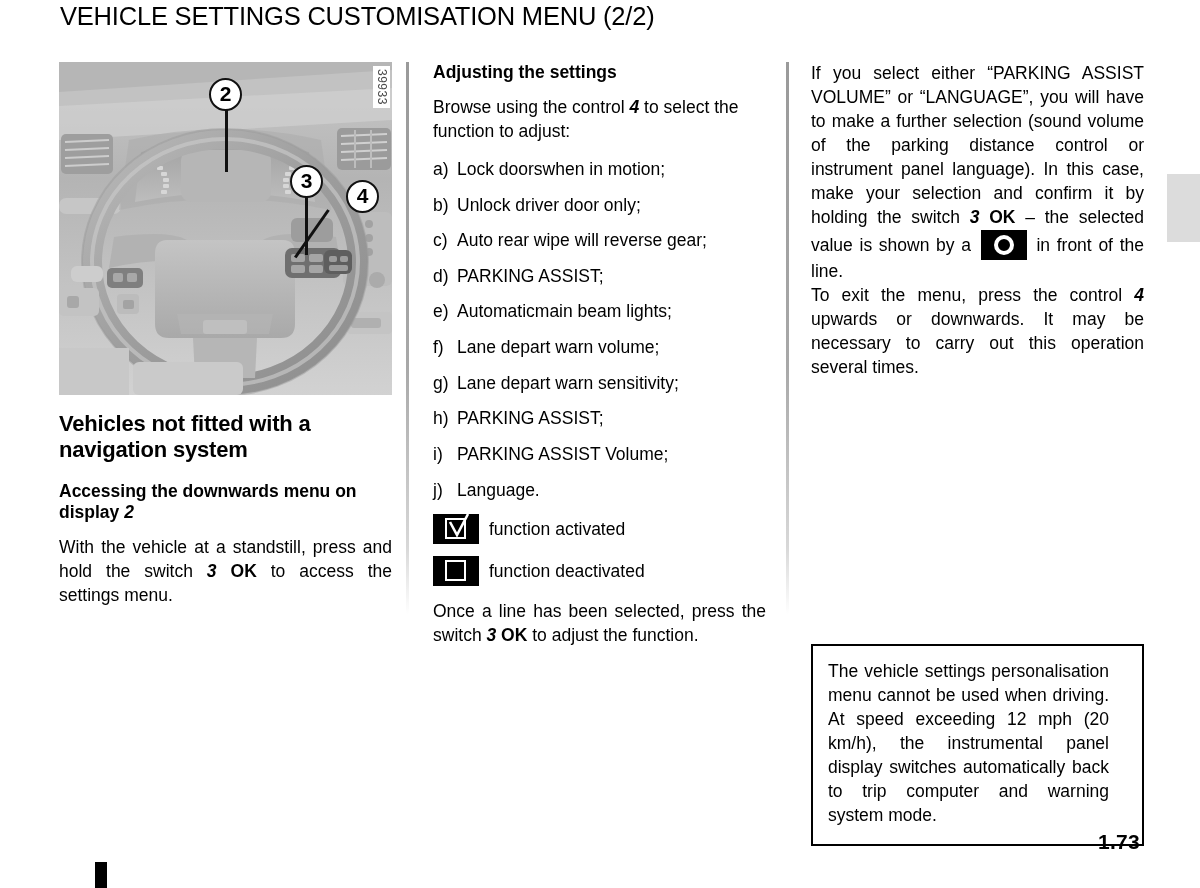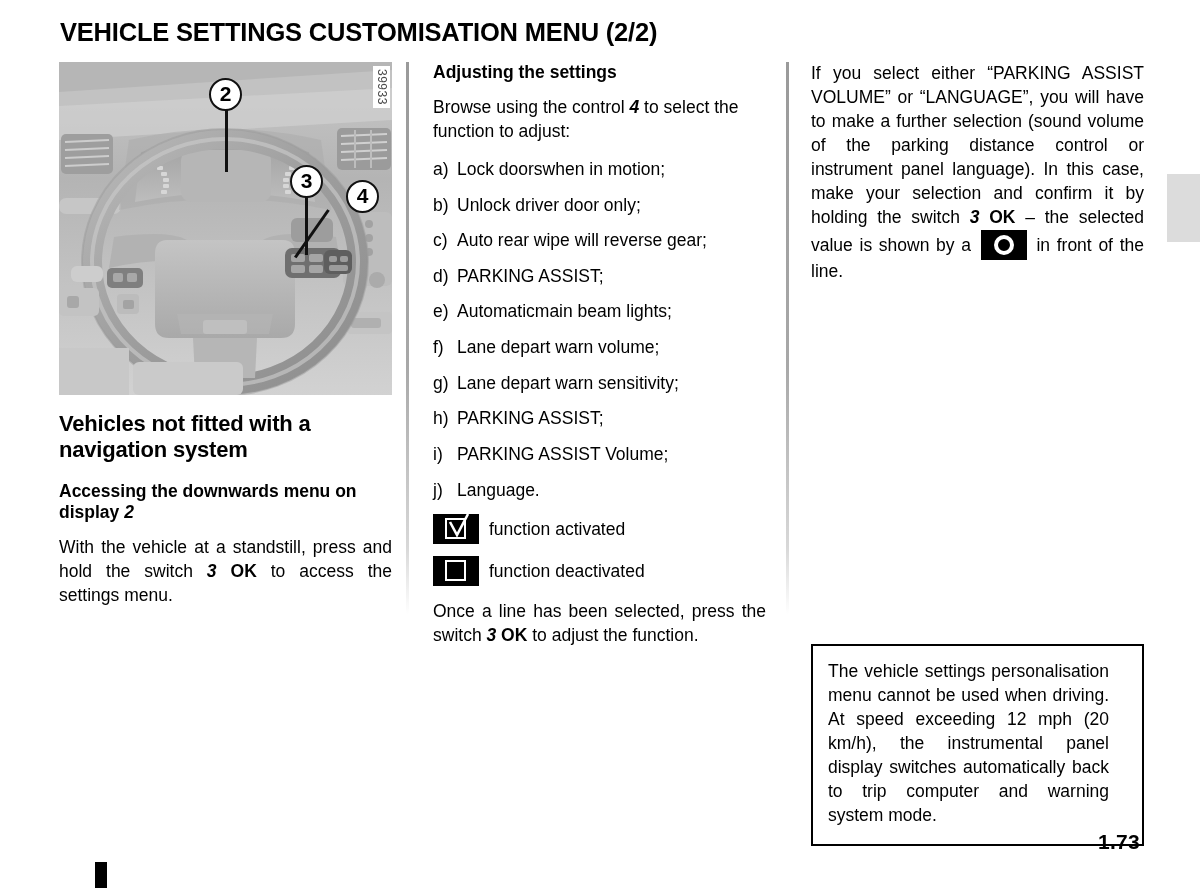--- a/index.html
+++ b/index.html
@@ -13,23 +13,23 @@
     position: relative;
     font-family: "Liberation Sans", sans-serif;
     color: #000000;
     overflow: hidden;
   }
 
   
   .page-title {
     position: absolute;
     left: 60px;
-    top: 18px;
+    top: 2px;
     font-size: 25.5px;
-    font-weight: bold;
+    font-weight: normal;
     letter-spacing: -0.2px;
     white-space: nowrap;
   }
 
   
   .col-rule {
     position: absolute;
     top: 62px;
     width: 3px;
     height: 552px;
@@ -455,17 +455,18 @@
     <span class="label">function deactivated</span>
   </div>
 
   <p class="body last" style="margin-top:14px;"><span>Once a line has been selected, press the switch </span><b class="ital">3</b> <b class="bold">OK</b><span> to adjust the function.</span></p>
 </div>
 
 <div class="column c3">
 
   <p class="body" style="margin-bottom:0;"><span>If you select either “PARKING ASSIST VOLUME” or “LANGUAGE”, you will have to make a further selection (sound volume of the parking distance control or instrument panel language). In this case, make your selection and confirm it by holding the switch </span><b class="ital">3</b> <b class="bold">OK</b><span> – the selected value is shown by a </span><span class="icon-inline"><span class="ring"></span></span><span> in front of the line.</span></p>
 
+  <p class="body last"><span>To exit the menu, press the control </span><b class="ital">4</b><span> upwards or downwards. It may be necessary to carry out this operation several times.</span></p>
 </div>
 
 <div class="note-box">
   <p>The vehicle settings personalisation menu cannot be used when driving. At speed exceeding 12 mph (20 km/h), the instrumental panel display switches automatically back to trip computer and warning system mode.</p>
 </div>
 
 </body></html>

